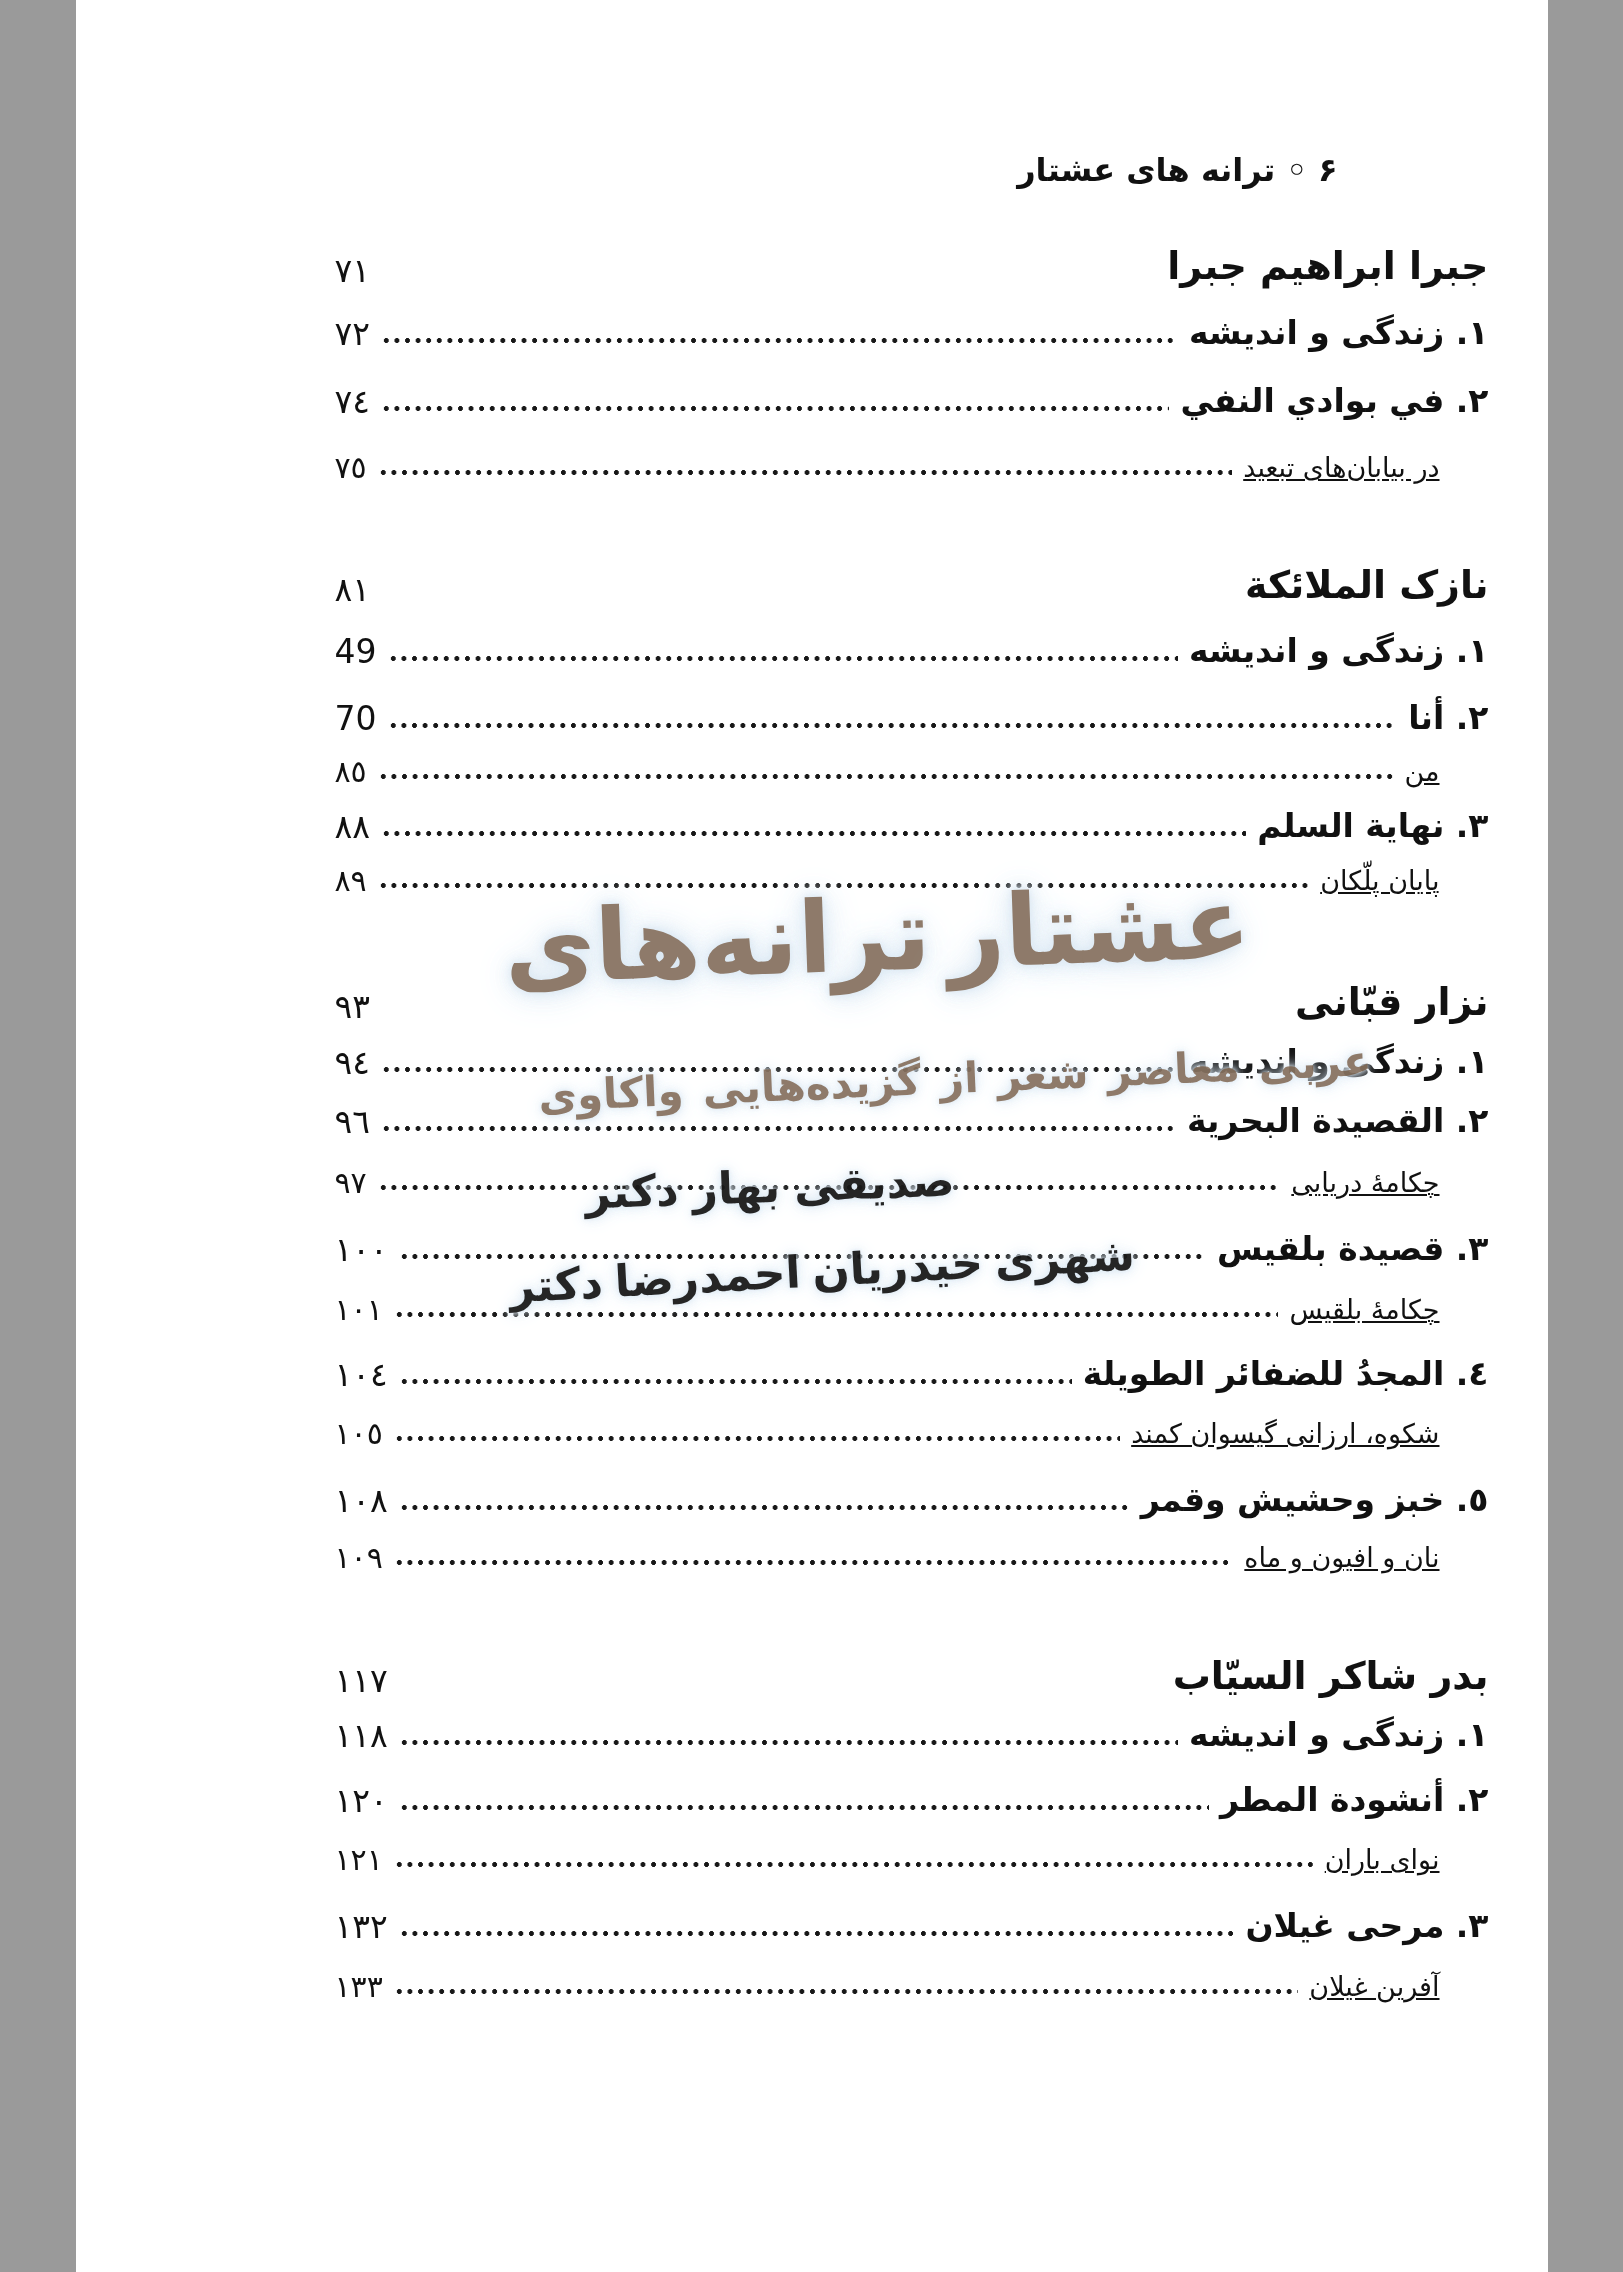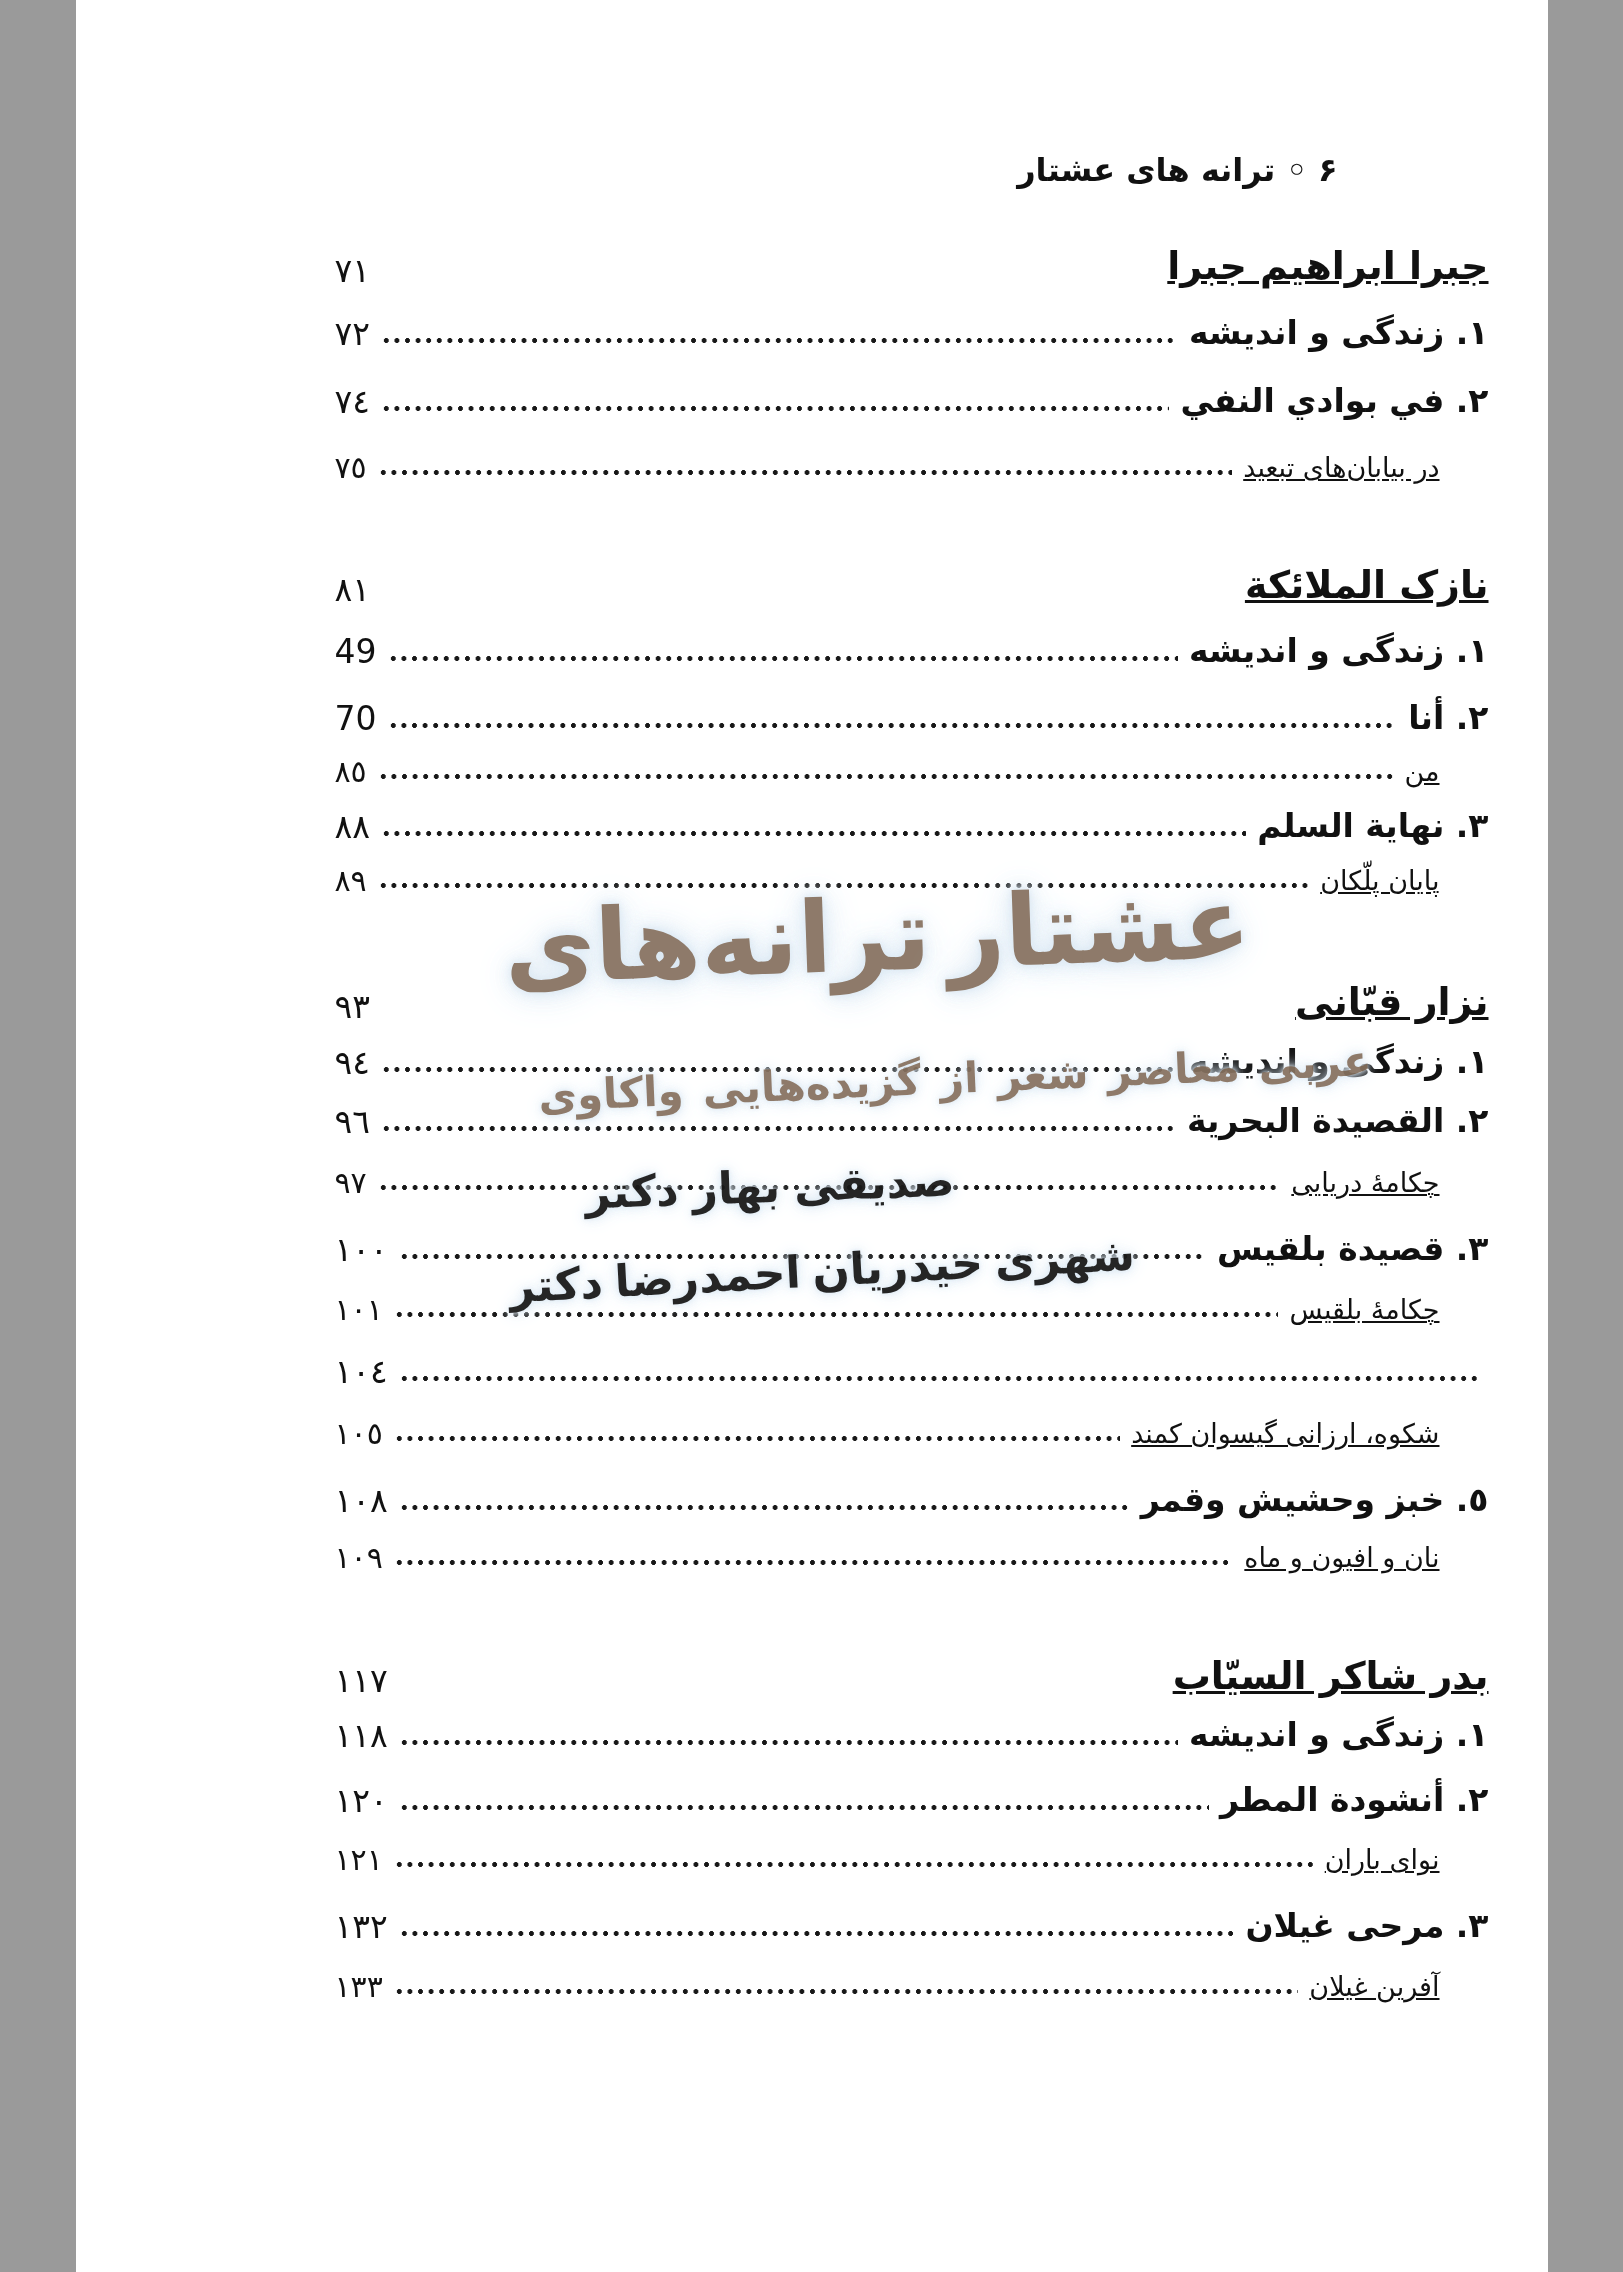--- a/index.html
+++ b/index.html
@@ -22,21 +22,21 @@
 
   
   .row{
     position:absolute;left:259px;width:1154px;
     display:flex;direction:rtl;align-items:flex-end;
   }
   .row .title{white-space:nowrap;line-height:1.15;}
   .row .num{white-space:nowrap;line-height:1.05;font-weight:normal;}
 
   .row.head{justify-content:space-between;height:57px;}
-  .row.head .title{font-size:38px;font-weight:bold;text-decoration:underline;}
+  .row.head .title{font-size:38px;font-weight:bold;}
   .row.head .num{font-size:33px;}
 
   .row.main .title{font-size:33px;font-weight:bold;}
   .row.main .num{font-size:33px;}
 
   .row.sub .title{font-size:27px;font-weight:normal;margin-right:49px;text-decoration:underline;}
   .row.sub .num{font-size:30px;}
 
   .leader{
     flex:1 1 auto;min-width:31px;height:8.6px;
@@ -162,20 +162,21 @@
     <span class="title">٣. قصيدة بلقيس</span>
     <span class="leader"></span>
     <span class="num">١٠٠</span>
   </div>
   <div class="row sub" style="top:1294px">
     <span class="title">چکامهٔ بلقیس</span>
     <span class="leader"></span>
     <span class="num">١٠١</span>
   </div>
   <div class="row main" style="top:1355px">
+    <span class="title">٤. المجدُ للضفائر الطويلة</span>
     <span class="leader"></span>
     <span class="num">١٠٤</span>
   </div>
   <div class="row sub" style="top:1418px">
     <span class="title">شکوه، ارزانی گیسوان کمند</span>
     <span class="leader"></span>
     <span class="num">١٠٥</span>
   </div>
   <div class="row main" style="top:1481px">
     <span class="title">٥. خبز وحشيش وقمر</span>

